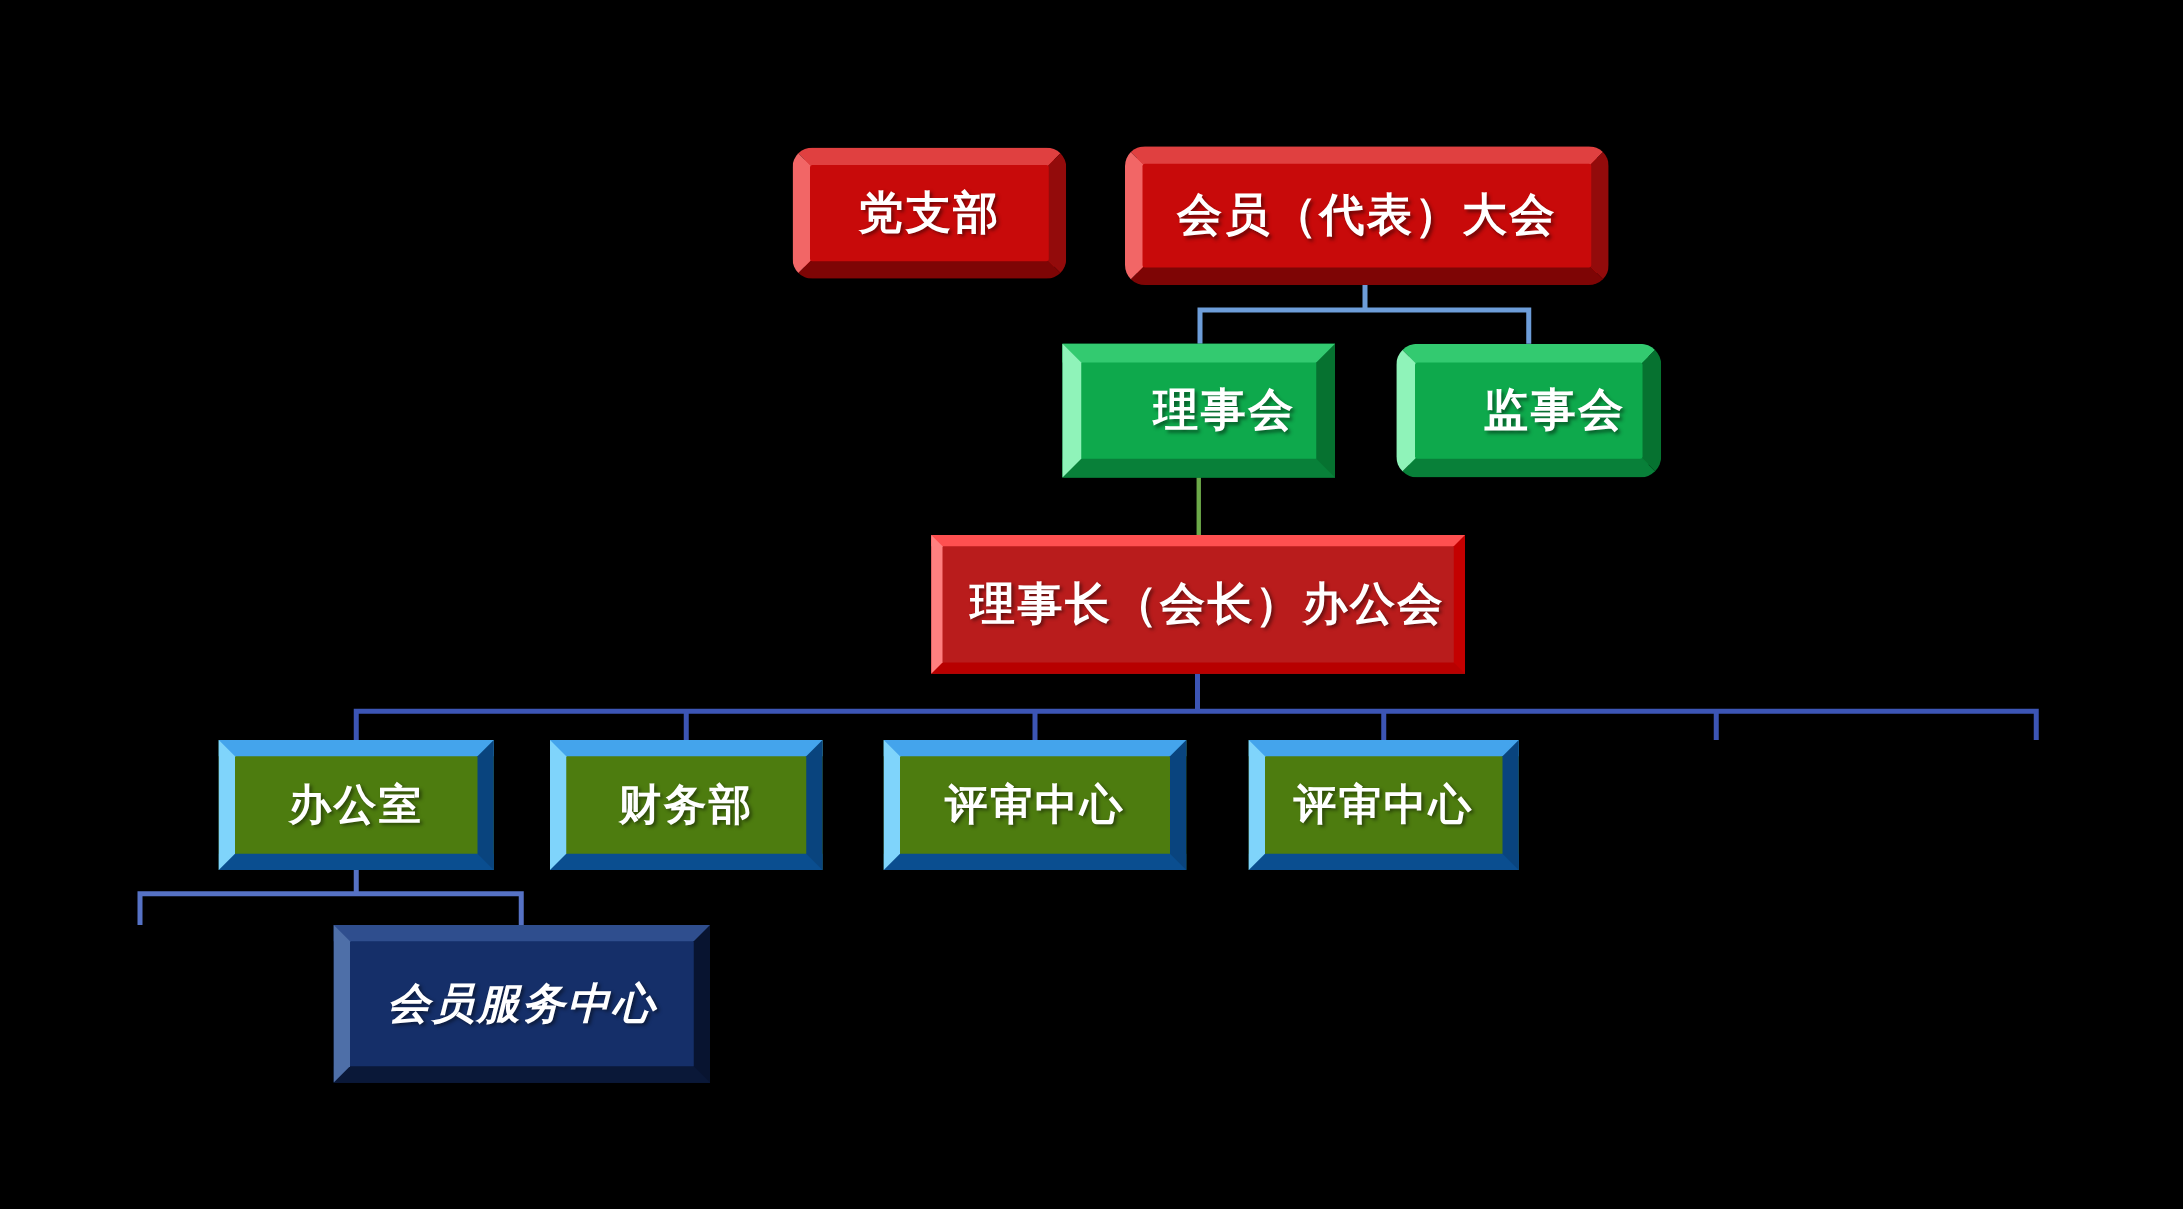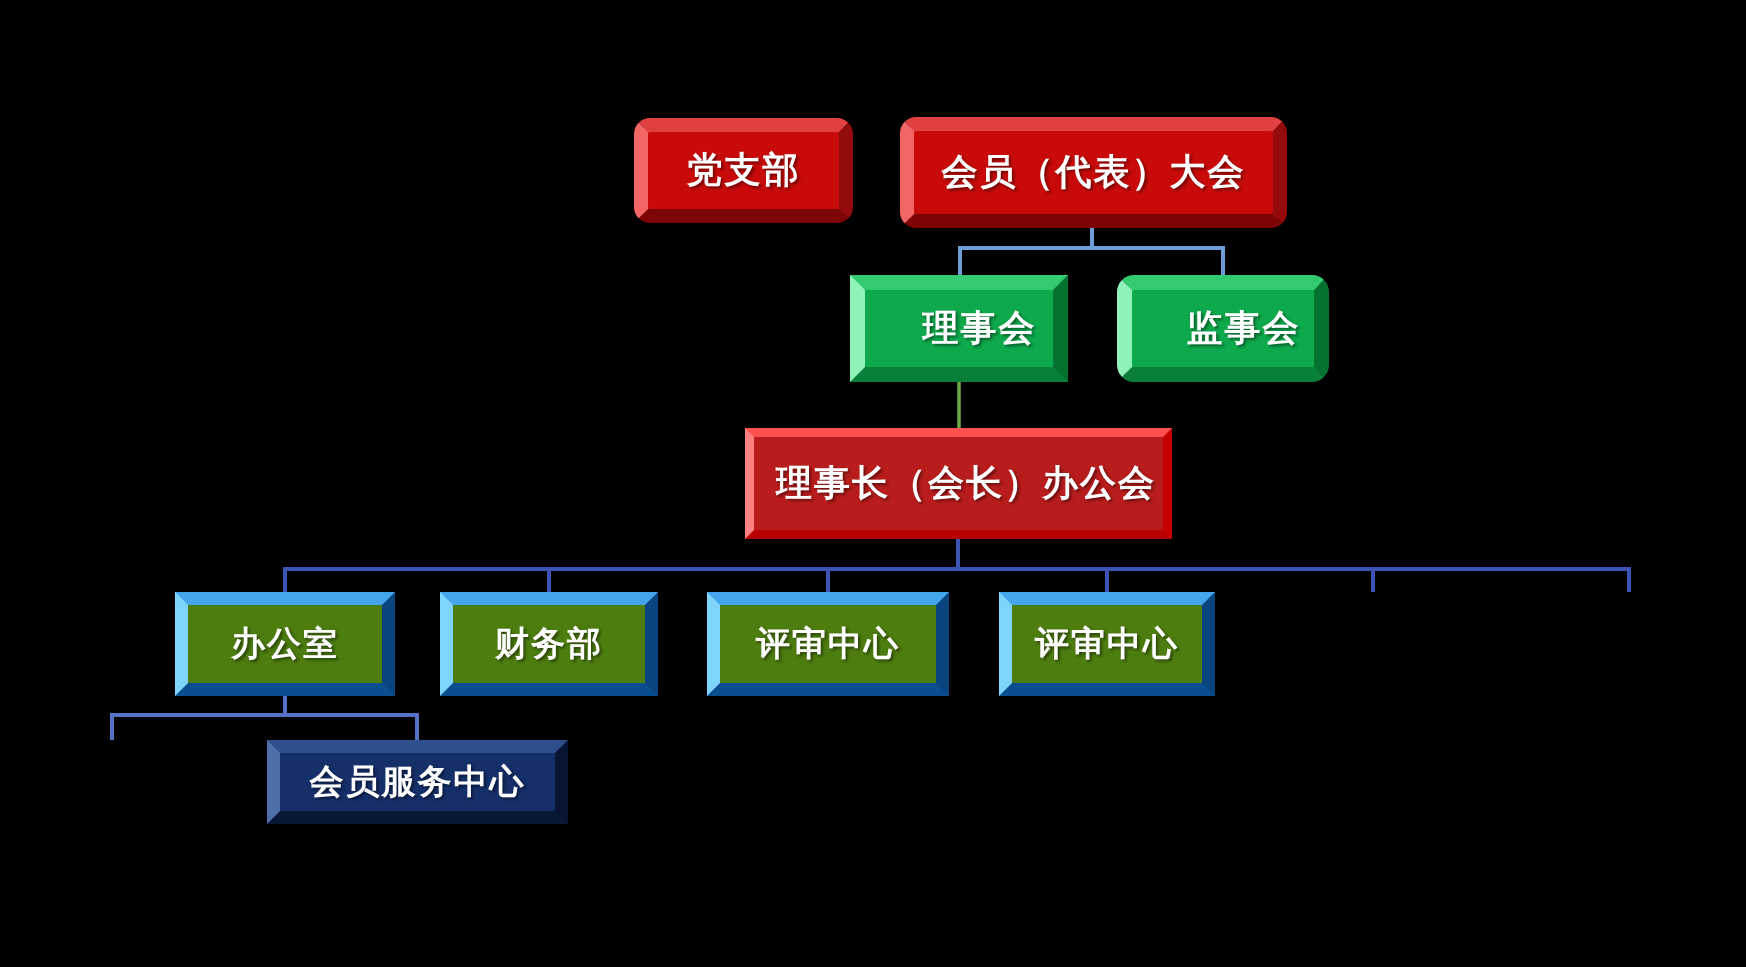--- a/index.html
+++ b/index.html
@@ -75,21 +75,21 @@
   #node-council             { left: 850px;  top: 275px; width: 218px; height: 107px; }
   #node-supervisory-board   { left: 1117px; top: 275px; width: 212px; height: 107px; border-radius: 17px; }
   #node-chairman-office     { left: 745px;  top: 428px; width: 427px; height: 111px; }
   #node-general-office      { left: 175px;  top: 592px; width: 220px; height: 104px; }
   #node-finance-dept        { left: 440px;  top: 592px; width: 218px; height: 104px; }
   #node-archives-dept       { left: 707px;  top: 592px; width: 242px; height: 104px; }
   #node-review-center       { left: 999px;  top: 592px; width: 216px; height: 104px; }
   #node-exhibition-dept     { left: 1263px; top: 592px; width: 221px; height: 104px; }
   #node-expert-database     { left: 1523px; top: 592px; width: 212px; height: 104px; }
   #node-secretarial-dept    { left: 3px;    top: 740px; width: 219px; height: 110px; }
-  #node-member-service-center { left: 267px; top: 740px; width: 301px; height: 84px; }
+  #node-member-service-center { left: 267px; top: 740px; width: 301px; height: 126px; font-style: italic; }
 </style>
 </head>
 <body>
 
 <div class="stage">
 
   <svg class="connectors" viewBox="0 0 1746 967" fill="none" stroke-width="4">
     <g stroke="#6D9DD9">
       <path d="M1092 228 V248 M960 275 V248 H1223 V275"></path>
     </g>

